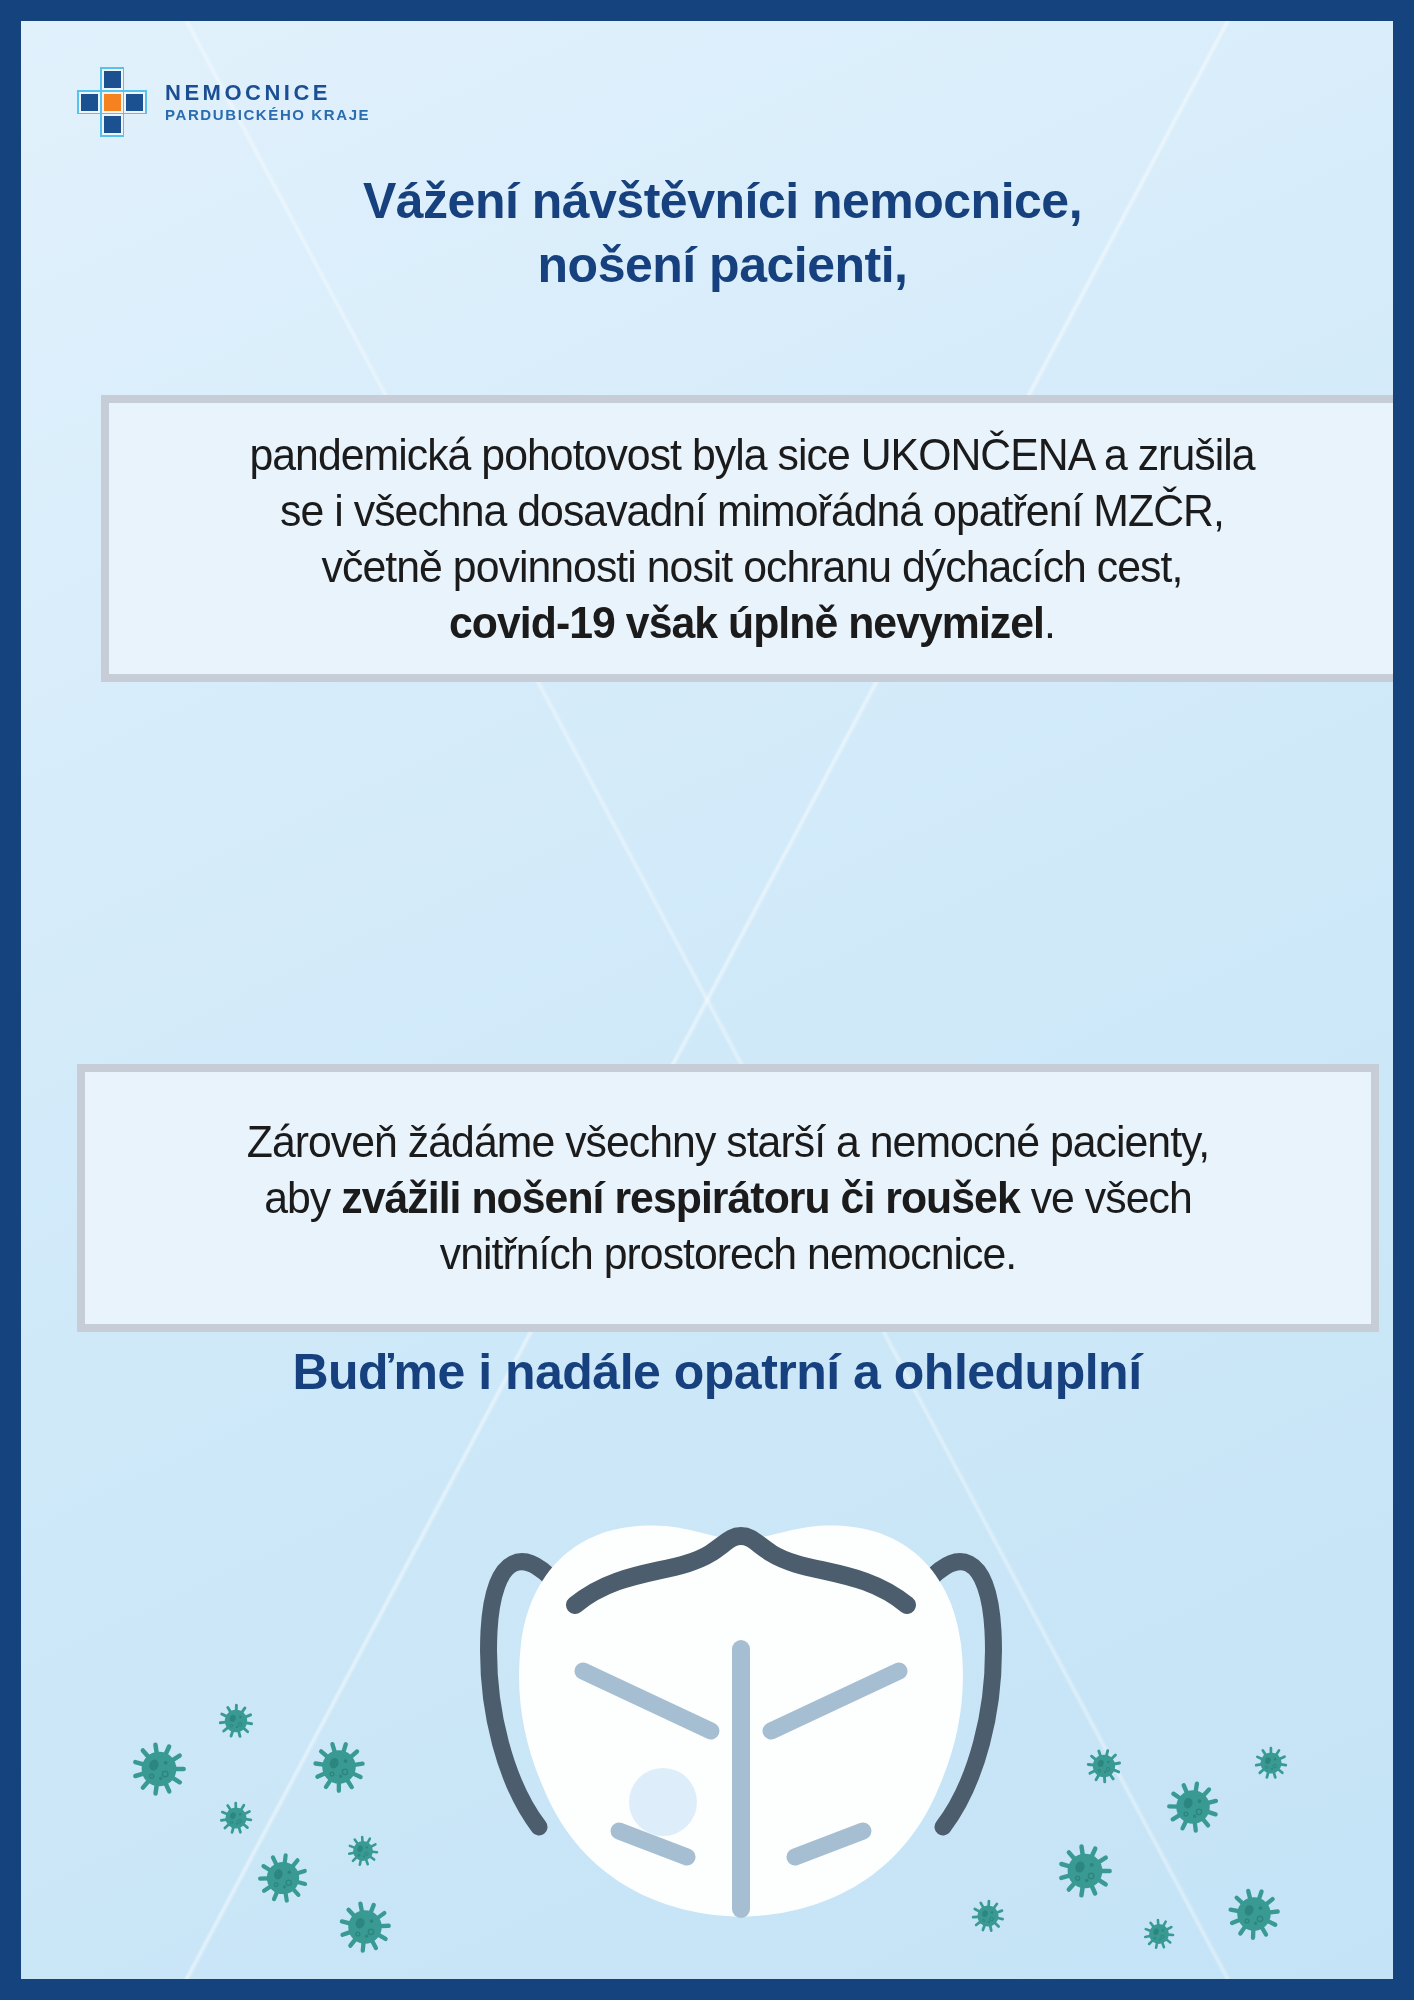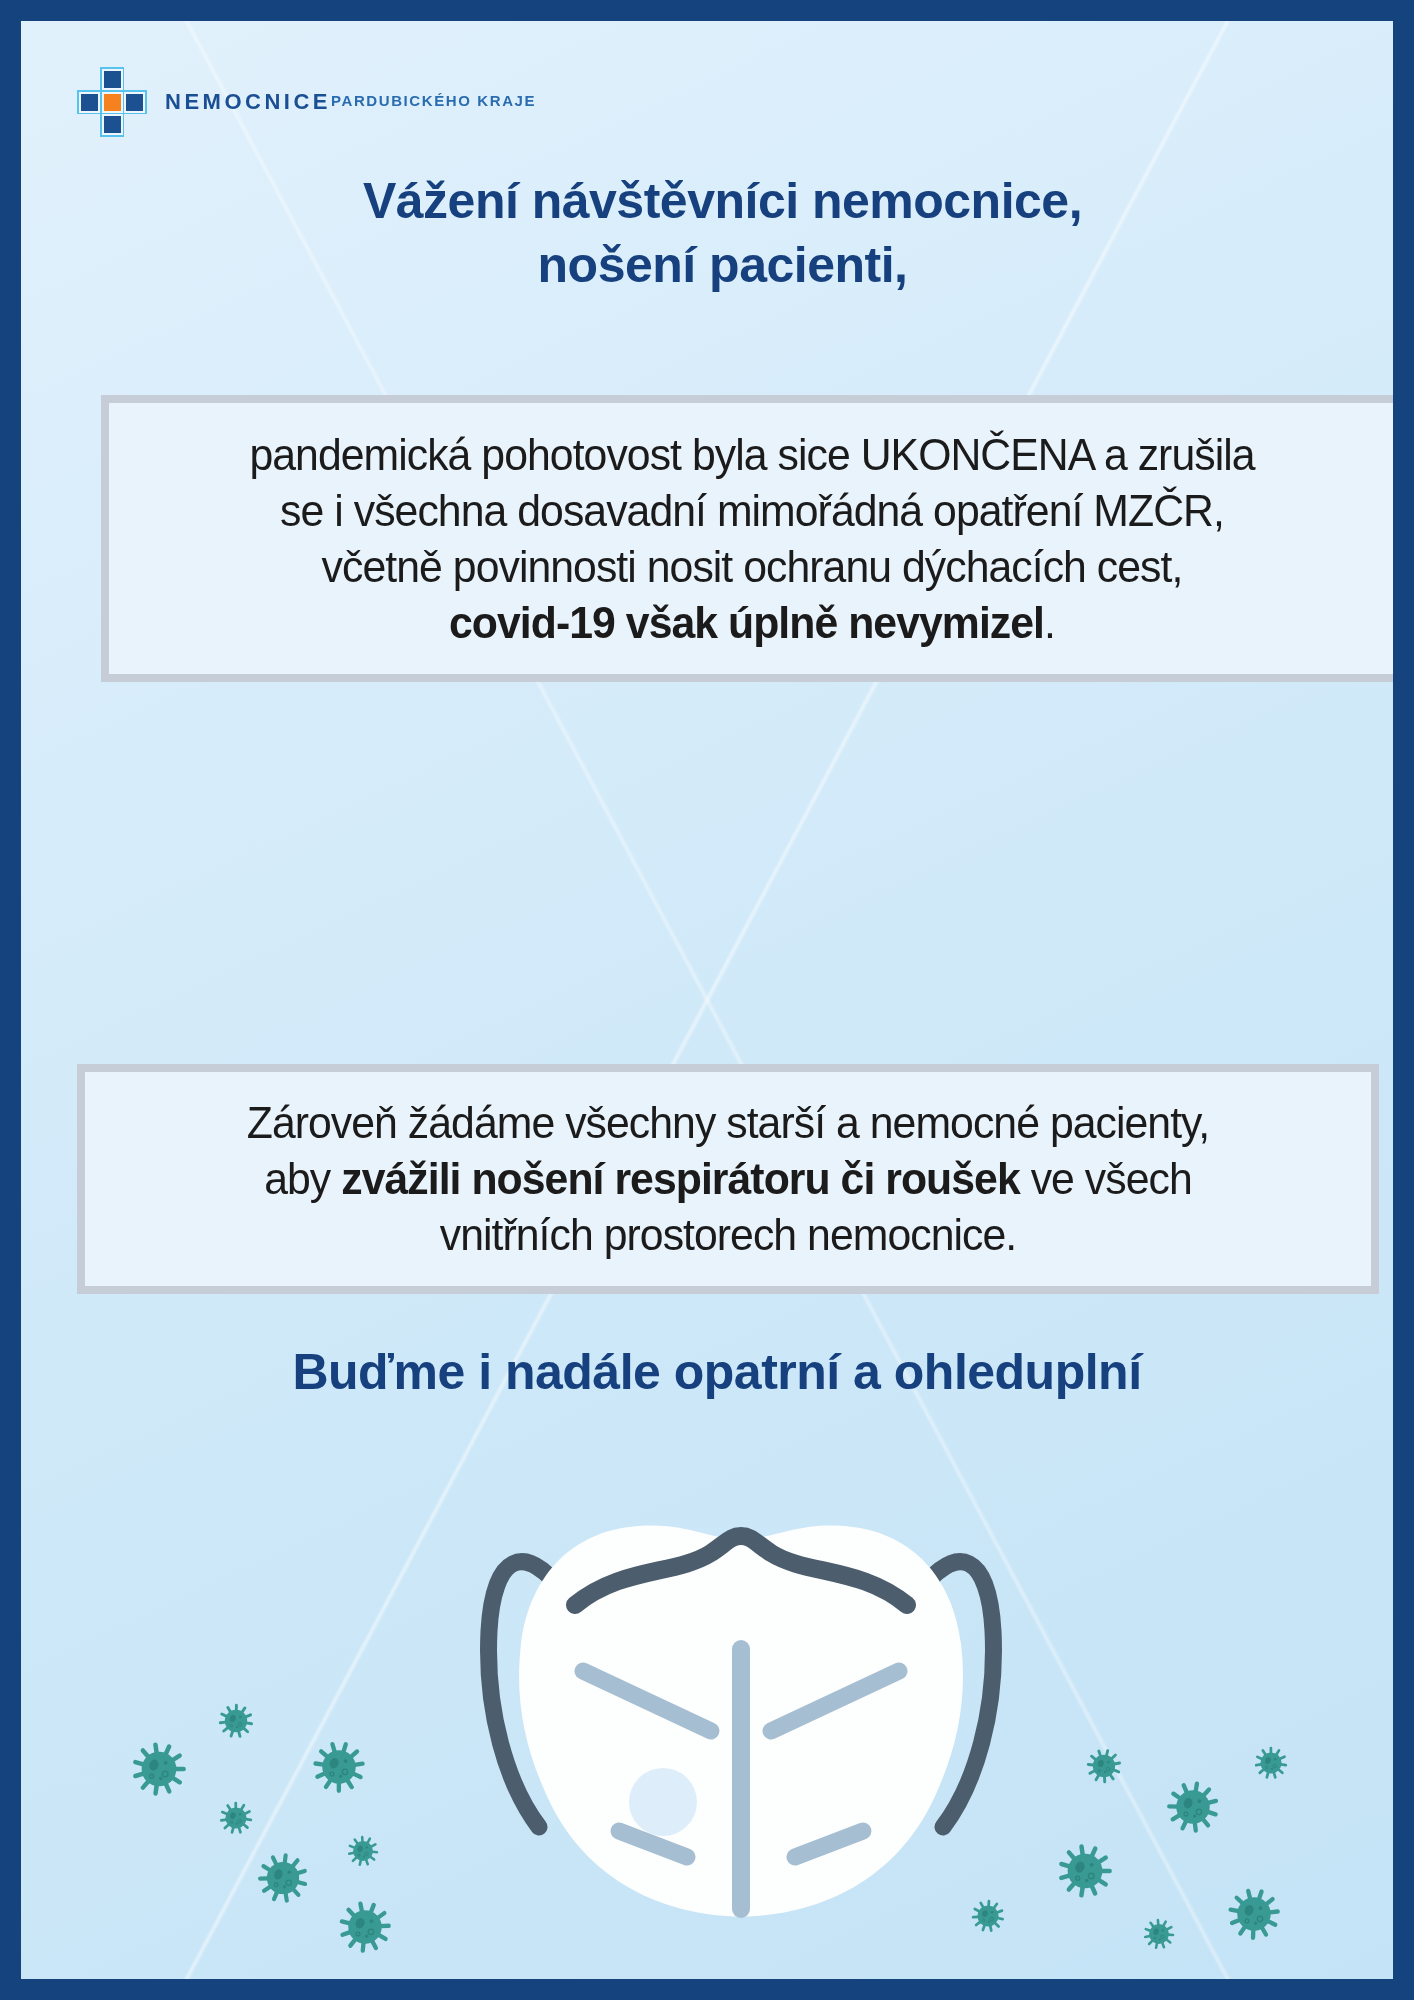--- a/index.html
+++ b/index.html
@@ -18,40 +18,40 @@
     background-image:
       linear-gradient(118deg,transparent 49.85%,rgba(255,255,255,.5) 50%,transparent 50.18%),
       linear-gradient(62deg,transparent 49.85%,rgba(255,255,255,.4) 50%,transparent 50.18%);
   }
   
   .logo{position:absolute;left:56px;top:46px;display:flex;align-items:center;gap:18px;}
   .logo-icon{position:relative;width:70px;height:70px;flex:0 0 auto;}
   .logo-icon .cell{position:absolute;width:24px;height:24px;background:#56c2ee;}
   .logo-icon .sq{position:absolute;width:21px;height:21px;box-sizing:border-box;border:2px solid #eef6fc;background:#1b5191;}
   .logo-icon .sq.center{background:#f5821e;}
-  .logo-text{display:flex;flex-direction:row;justify-content:flex-start;line-height:1.05;}
+  .logo-text{display:flex;flex-direction:column;justify-content:flex-start;line-height:1.05;}
   .logo-name{font-size:22px;font-weight:bold;color:#1b4f93;letter-spacing:3.5px;}
   .logo-sub{font-size:15px;font-weight:bold;color:#2a6cb0;letter-spacing:1.6px;margin-top:3px;}
   
   .title{position:absolute;left:0;right:0;top:148px;text-align:center;
     color:#16417e;font-weight:bold;font-size:50px;line-height:64px;letter-spacing:-0.5px;padding-left:31px;}
   .closing{position:absolute;left:0;right:0;top:1322px;text-align:center;
     color:#16417e;font-weight:bold;font-size:50px;letter-spacing:-0.5px;padding-left:20px;}
   
   .panel{
     position:absolute;left:56px;width:1302px;box-sizing:border-box;
     border:8px solid #c7cdd6;background:#e9f3fc;
     display:flex;flex-direction:column;justify-content:center;
     text-align:center;color:#1b1b1b;
   }
   .panel .line{margin:0;font-size:45px;line-height:56px;letter-spacing:-1px;
     transform:scaleX(.95);transform-origin:50% 50%;white-space:nowrap;}
   .panel-1{top:374px;height:287px;margin-left:24px;}
   .panel-2{top:710px;height:296px;font-weight:bold;}
-  .panel-3{top:1043px;height:230px;text-align:center;}
+  .panel-3{top:1043px;height:268px;text-align:center;}
   .panel b{font-weight:bold;}
   
   .mask-wrap{position:absolute;left:450px;top:1458px;width:540px;height:450px;}
   .decor-layer{position:absolute;inset:0;pointer-events:none;}
   .virus{position:absolute;}
 </style>
 </head>
 <body>
 
 <div class="poster">

